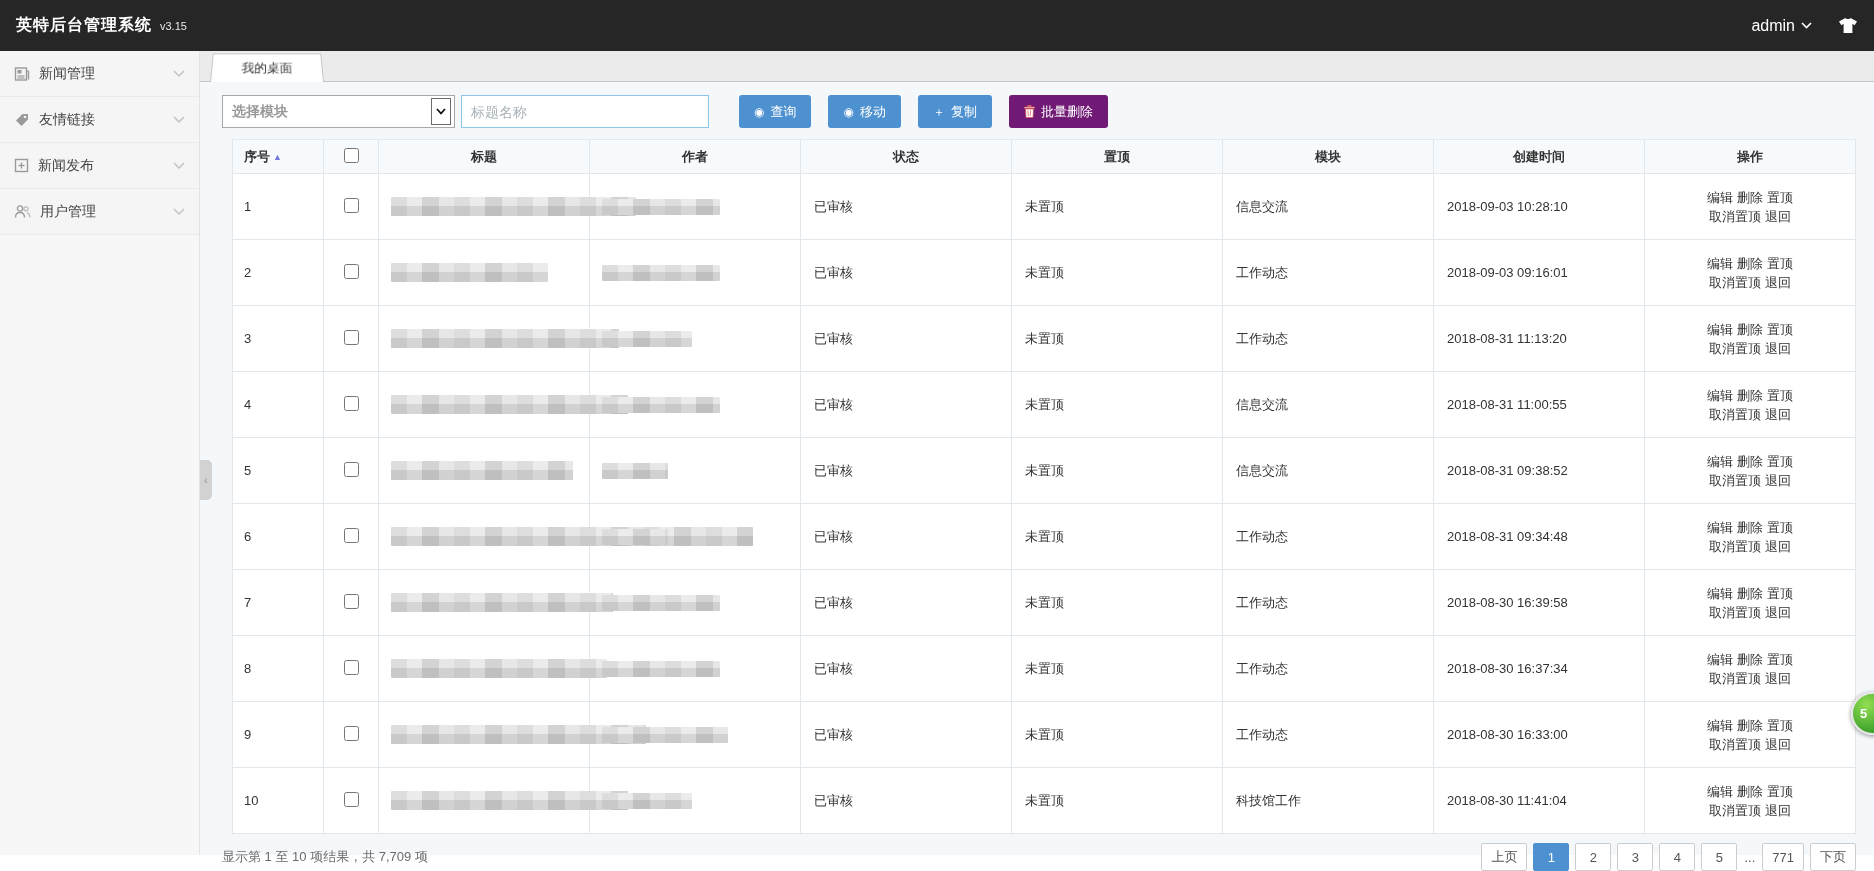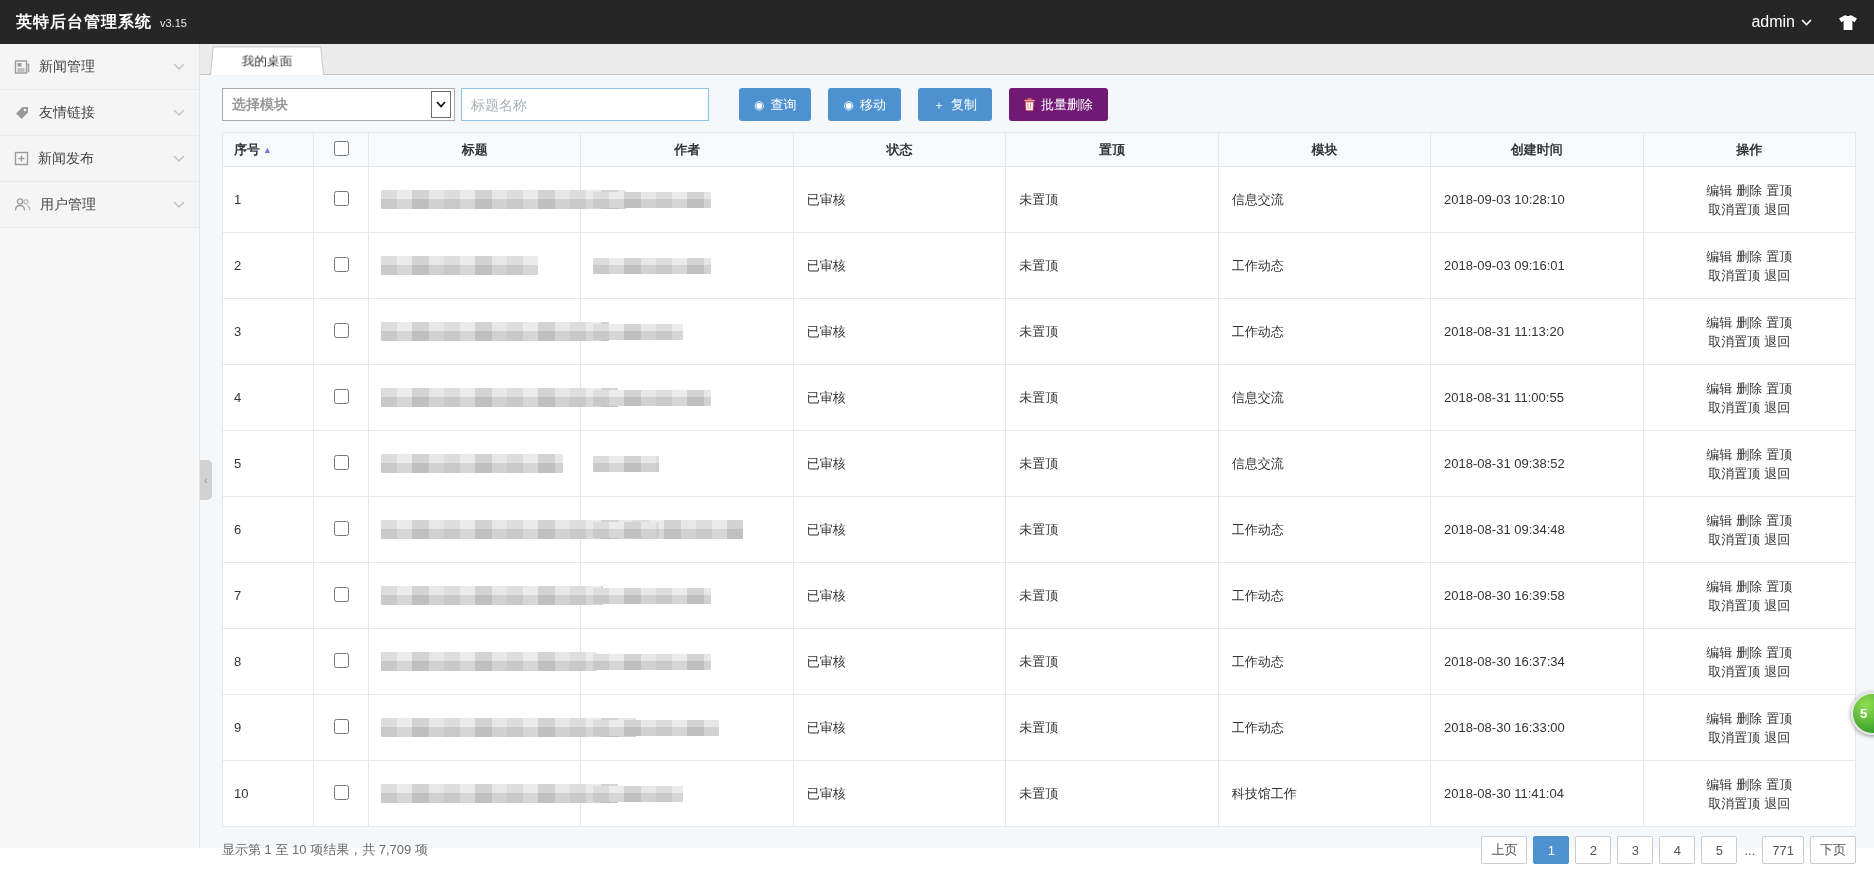--- a/index.html
+++ b/index.html
@@ -1,19 +1,19 @@
 <!DOCTYPE html>
 <html><head>
 <meta charset="utf-8">
 <style>
   * { margin:0; padding:0; box-sizing:border-box; }
   html,body { width:1874px; height:871px; overflow:hidden; font-family:"Liberation Sans", sans-serif; background:#fff; position:relative; }
 
   
-  .topbar { height:44px; background:#262626; color:#fff; display:flex; align-items:center; justify-content:space-between; padding:0 16px; }
+  .topbar { height:51px; background:#262626; color:#fff; display:flex; align-items:center; justify-content:space-between; padding:0 16px; }
   .brand { display:flex; align-items:baseline; gap:8px; }
   .brand-title { font-size:16px; font-weight:bold; letter-spacing:1px; }
   .brand-ver { font-size:11px; color:#e8e8e8; }
   .topbar-right { display:flex; align-items:center; gap:26px; }
   .user-menu { display:flex; align-items:center; gap:6px; font-size:16px; cursor:pointer; }
   .icon-svg { display:inline-block; vertical-align:middle; }
 
   
   .layout { display:flex; height:804px; }
 
@@ -36,21 +36,21 @@
   .select-arrow { width:20px; height:27px; border:1px solid #6d6d6d; background:#fff; display:flex; align-items:center; justify-content:center; }
   .text-input { width:248px; height:33px; border:1px solid #8cc7e9; margin-left:6px; padding:0 9px; font-size:14px; color:#333; font-family:"Liberation Sans", sans-serif; outline:none; }
   .text-input::placeholder { color:#a8b2b8; }
   .btn { height:33px; border:none; border-radius:3px; background:#4e91d0; color:#fff; font-size:13px; padding:0 15px; display:flex; align-items:center; gap:6px; cursor:pointer; font-family:"Liberation Sans", sans-serif; }
   .btn .glyph { font-size:12px; line-height:1; }
   .btn-query { margin-left:30px; }
   .btn + .btn { margin-left:17px; }
   .btn-danger { background:#701a75; margin-left:25px; }
 
   
-  .table-wrap { margin:0 18px 0 22px; }
+  .table-wrap { margin:0 18px 0 32px; }
   table { width:100%; border-collapse:collapse; background:#fff; border:1px solid #d5dbe0; table-layout:fixed; }
   th, td { border:1px solid #e2e7eb; font-size:13px; color:#333; }
   thead th { height:34px; background:#f6fafd; font-weight:bold; text-align:center; }
   th.c-no, td.c-no { width:91px; text-align:left; padding-left:11px; }
   th.c-check, td.c-check { width:55px; text-align:center; }
   td.c-title { width:574px; padding-left:12px; }
   td.c-author { width:131px; padding-left:12px; }
   td.c-status { width:130px; padding-left:13px; }
   td.c-top { width:129px; padding-left:13px; }
   td.c-module { width:134px; padding-left:13px; }

